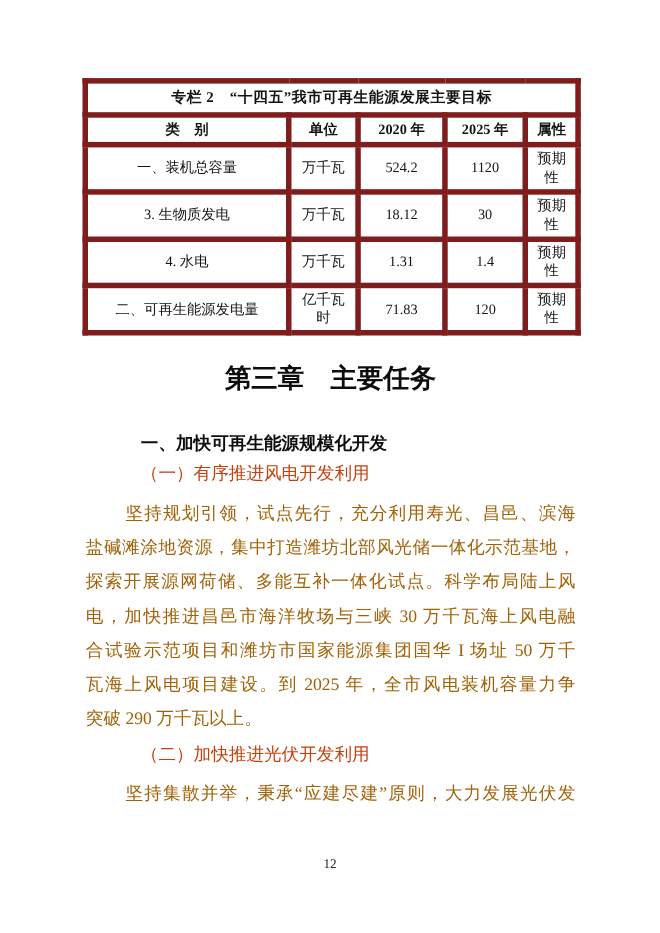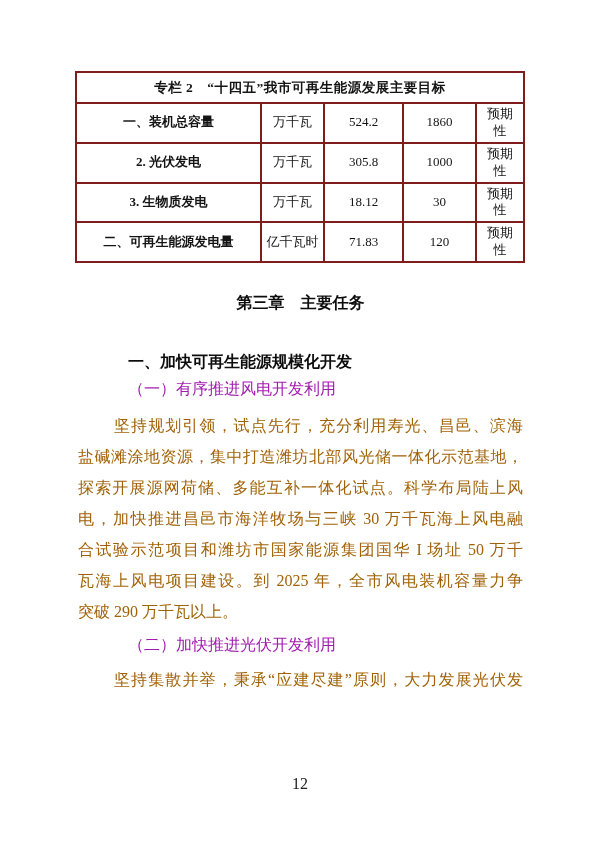--- a/index.html
+++ b/index.html
@@ -22,69 +22,69 @@
   }
 
   
   table.goals {
     border-collapse: collapse;
     table-layout: fixed;
     width: 448px;
     margin: 71px 0 0 75px;
   }
   table.goals td {
-    border: 2px solid #7f1d1d;
+    border: 5px solid #7f1d1d;
     font-size: 13px;
     line-height: 1.3;
     text-align: center;
     vertical-align: middle;
     padding: 2px 4px;
     color: #141414;
   }
   tr.row-title { height: 31px; }
   tr.row-title td {
     font-weight: 700;
     font-size: 13.5px;
     letter-spacing: 0.5px;
   }
   tr.row-head { height: 27px; }
   tr.row-head td { font-weight: 700; }
   tr.row-data { height: 28px; }
   td.cat {
     text-align: left;
     padding-left: 6px;
-    font-weight: 700;
+    font-weight: 400;
   }
 
   
   .chapter-title {
     margin: 27px 77px 0 78px;
     text-align: center;
     font-family: "Liberation Sans", sans-serif;
     font-weight: 700;
-    font-size: 16px;
+    font-size: 24px;
     line-height: 26px;
     color: #0d0d0d;
   }
   .section-heading {
     margin: 37px 77px 0 78px;
     padding-left: 50px;
     font-family: "Liberation Sans", sans-serif;
     font-weight: 700;
     font-size: 16px;
     line-height: 18px;
     color: #0d0d0d;
   }
   .sub-heading {
     margin: 9px 77px 0 78px;
     padding-left: 50px;
     font-size: 16px;
     line-height: 18px;
     font-weight: 500;
-    color: #a21caf;
+    color: #c2410c;
   }
 
   
   .para {
     margin: 12px 77px 0 78px;
     font-size: 16px;
     line-height: 31px;
     color: #a16207;
   }
   .para.second { margin-top: 10px; }
@@ -98,60 +98,67 @@
   }
   .bline.indent { text-indent: 36px; }
 
   
   .page-number {
     position: absolute;
     left: 0;
     bottom: 55px;
     width: 100%;
     text-align: center;
-    font-size: 16px;
+    font-size: 12px;
     color: #222222;
   }
 </style>
 </head>
 <body>
 
 <div class="page">
 
   <table class="goals">
     <colgroup>
       <col style="width:185px">
         <col style="width:63px">
         <col style="width:79px">
         <col style="width:73px">
         <col style="width:48px">
     </colgroup>
     <tbody>
       <tr class="row-title">
         <td colspan="5">专栏 2　“十四五”我市可再生能源发展主要目标</td>
       </tr>
+      <tr class="row-head">
+        <td>类　别</td>
+        <td>单位</td>
+        <td>2020 年</td>
+        <td>2025 年</td>
+        <td>属性</td>
+      </tr>
       <tr class="row-data">
         <td class="cat">一、装机总容量</td>
         <td>万千瓦</td>
         <td>524.2</td>
-        <td>1860</td>
-        <td>预期性</td>
-      </tr>
-      <tr class="row-data">
-        <td class="cat">2. 光伏发电</td>
-        <td>万千瓦</td>
-        <td>305.8</td>
-        <td>1000</td>
+        <td>1120</td>
         <td>预期性</td>
       </tr>
       <tr class="row-data">
         <td class="cat">3. 生物质发电</td>
         <td>万千瓦</td>
         <td>18.12</td>
         <td>30</td>
+        <td>预期性</td>
+      </tr>
+      <tr class="row-data">
+        <td class="cat">4. 水电</td>
+        <td>万千瓦</td>
+        <td>1.31</td>
+        <td>1.4</td>
         <td>预期性</td>
       </tr>
       <tr class="row-data">
         <td class="cat">二、可再生能源发电量</td>
         <td>亿千瓦时</td>
         <td>71.83</td>
         <td>120</td>
         <td>预期性</td>
       </tr>
     </tbody>

